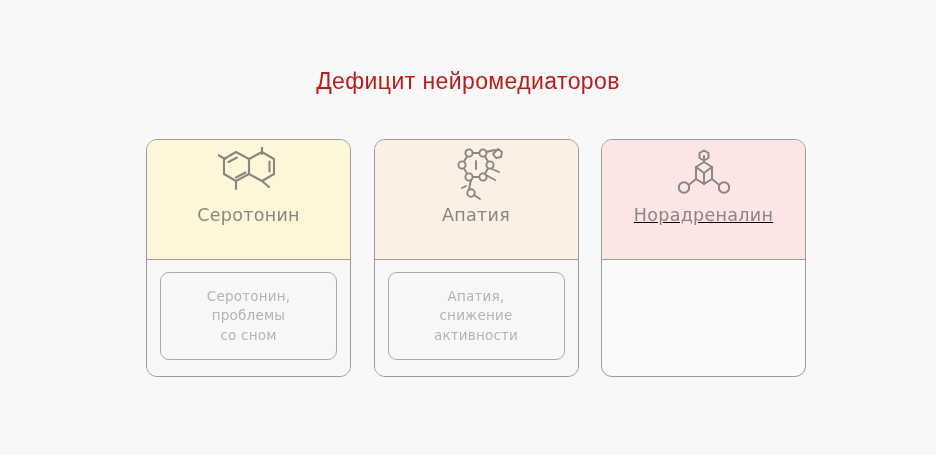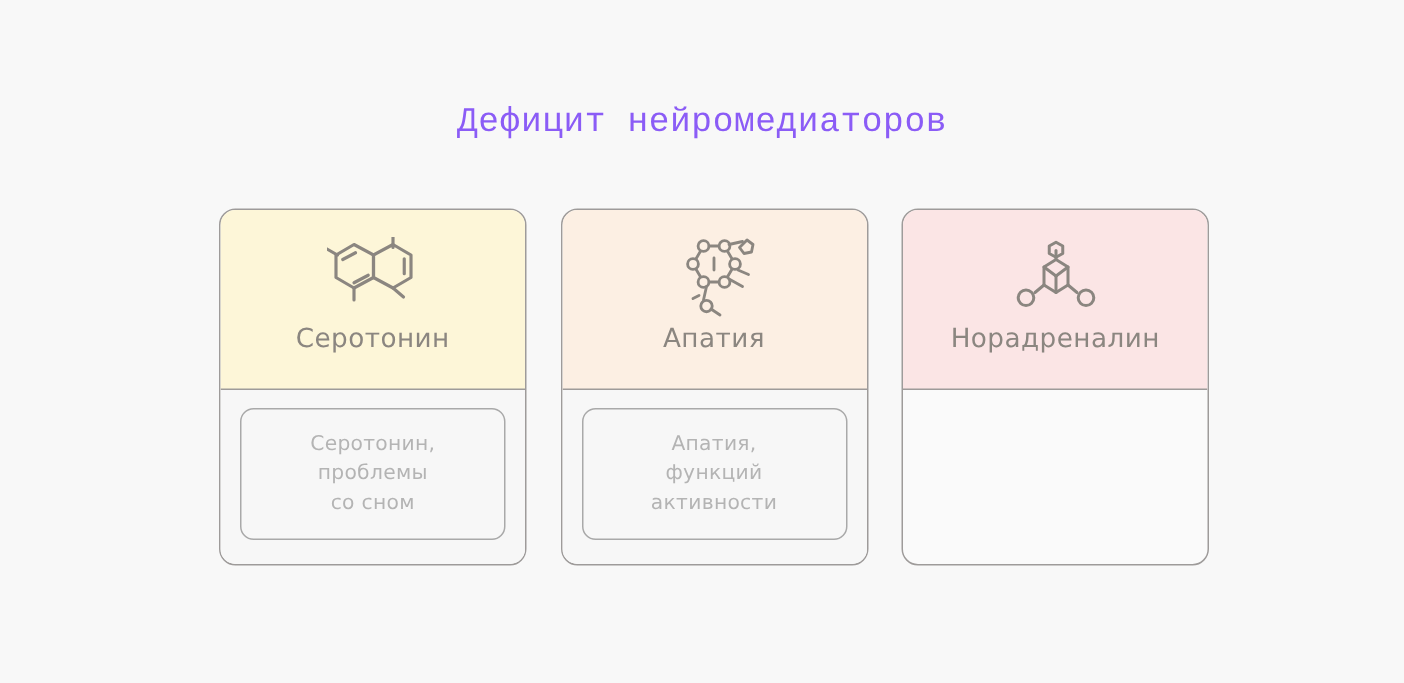--- a/index.html
+++ b/index.html
@@ -17,22 +17,22 @@
 
   .page-title {
     position: absolute;
     top: 68px;
     left: 0;
     width: 936px;
     text-align: center;
     font-size: 23px;
     font-weight: 400;
     letter-spacing: 0.4px;
-    color: #8b5cf6;
-    font-family: Liberation Mono, monospace;
+    color: #b91c1c;
+    font-family: Liberation Sans, sans-serif;
   }
 
   .cards-row {
     position: absolute;
     top: 139px;
     left: 146px;
     width: 660px;
     height: 240px;
     display: flex;
     justify-content: space-between;
@@ -52,21 +52,21 @@
   }
 
   .card-top {
     height: 120px;
     box-sizing: border-box;
     border-bottom: 1.6px solid #9e9b9a;
     display: flex;
     flex-direction: column;
     align-items: center;
     justify-content: flex-start;
-    padding-top: 17px;
+    padding-top: 6px;
   }
 
   .card-icon {
     width: 66px;
     height: 58px;
     display: flex;
     align-items: center;
     justify-content: center;
   }
   .card-icon svg { display: block; }
@@ -176,28 +176,28 @@
           <path d="M19 39 L15 41"></path>
           <circle cx="24" cy="46" r="3.8" fill="#fcefe3"></circle>
           <path d="M27 48 L33 52"></path>
         </svg>
       </div>
       <div class="card-label">Апатия</div>
     </div>
     <div class="card-bottom">
       <div class="desc-box">
         <div class="desc-text">Апатия,
-функций
+снижение
 активности</div>
       </div>
     </div>
   </div>
 
   <div class="card">
-    <div class="card-top" style="background-color: rgb(251, 229, 229);">
+    <div class="card-top" style="background-color: rgb(251, 229, 229); text-decoration: underline;">
       <div class="card-icon">
         <svg width="60" height="52" viewBox="0 0 60 52" fill="none" stroke="#8b8680" stroke-width="2" stroke-linecap="round" stroke-linejoin="round">
 
           <path d="M22 18 L30 13 L38 18 L38 30 L30 35 L22 30 Z"></path>
 
           <path d="M30 24 L22 18"></path>
           <path d="M30 24 L38 18"></path>
           <path d="M30 24 L30 35"></path>
 
           <path d="M30 13 L30 7"></path>

